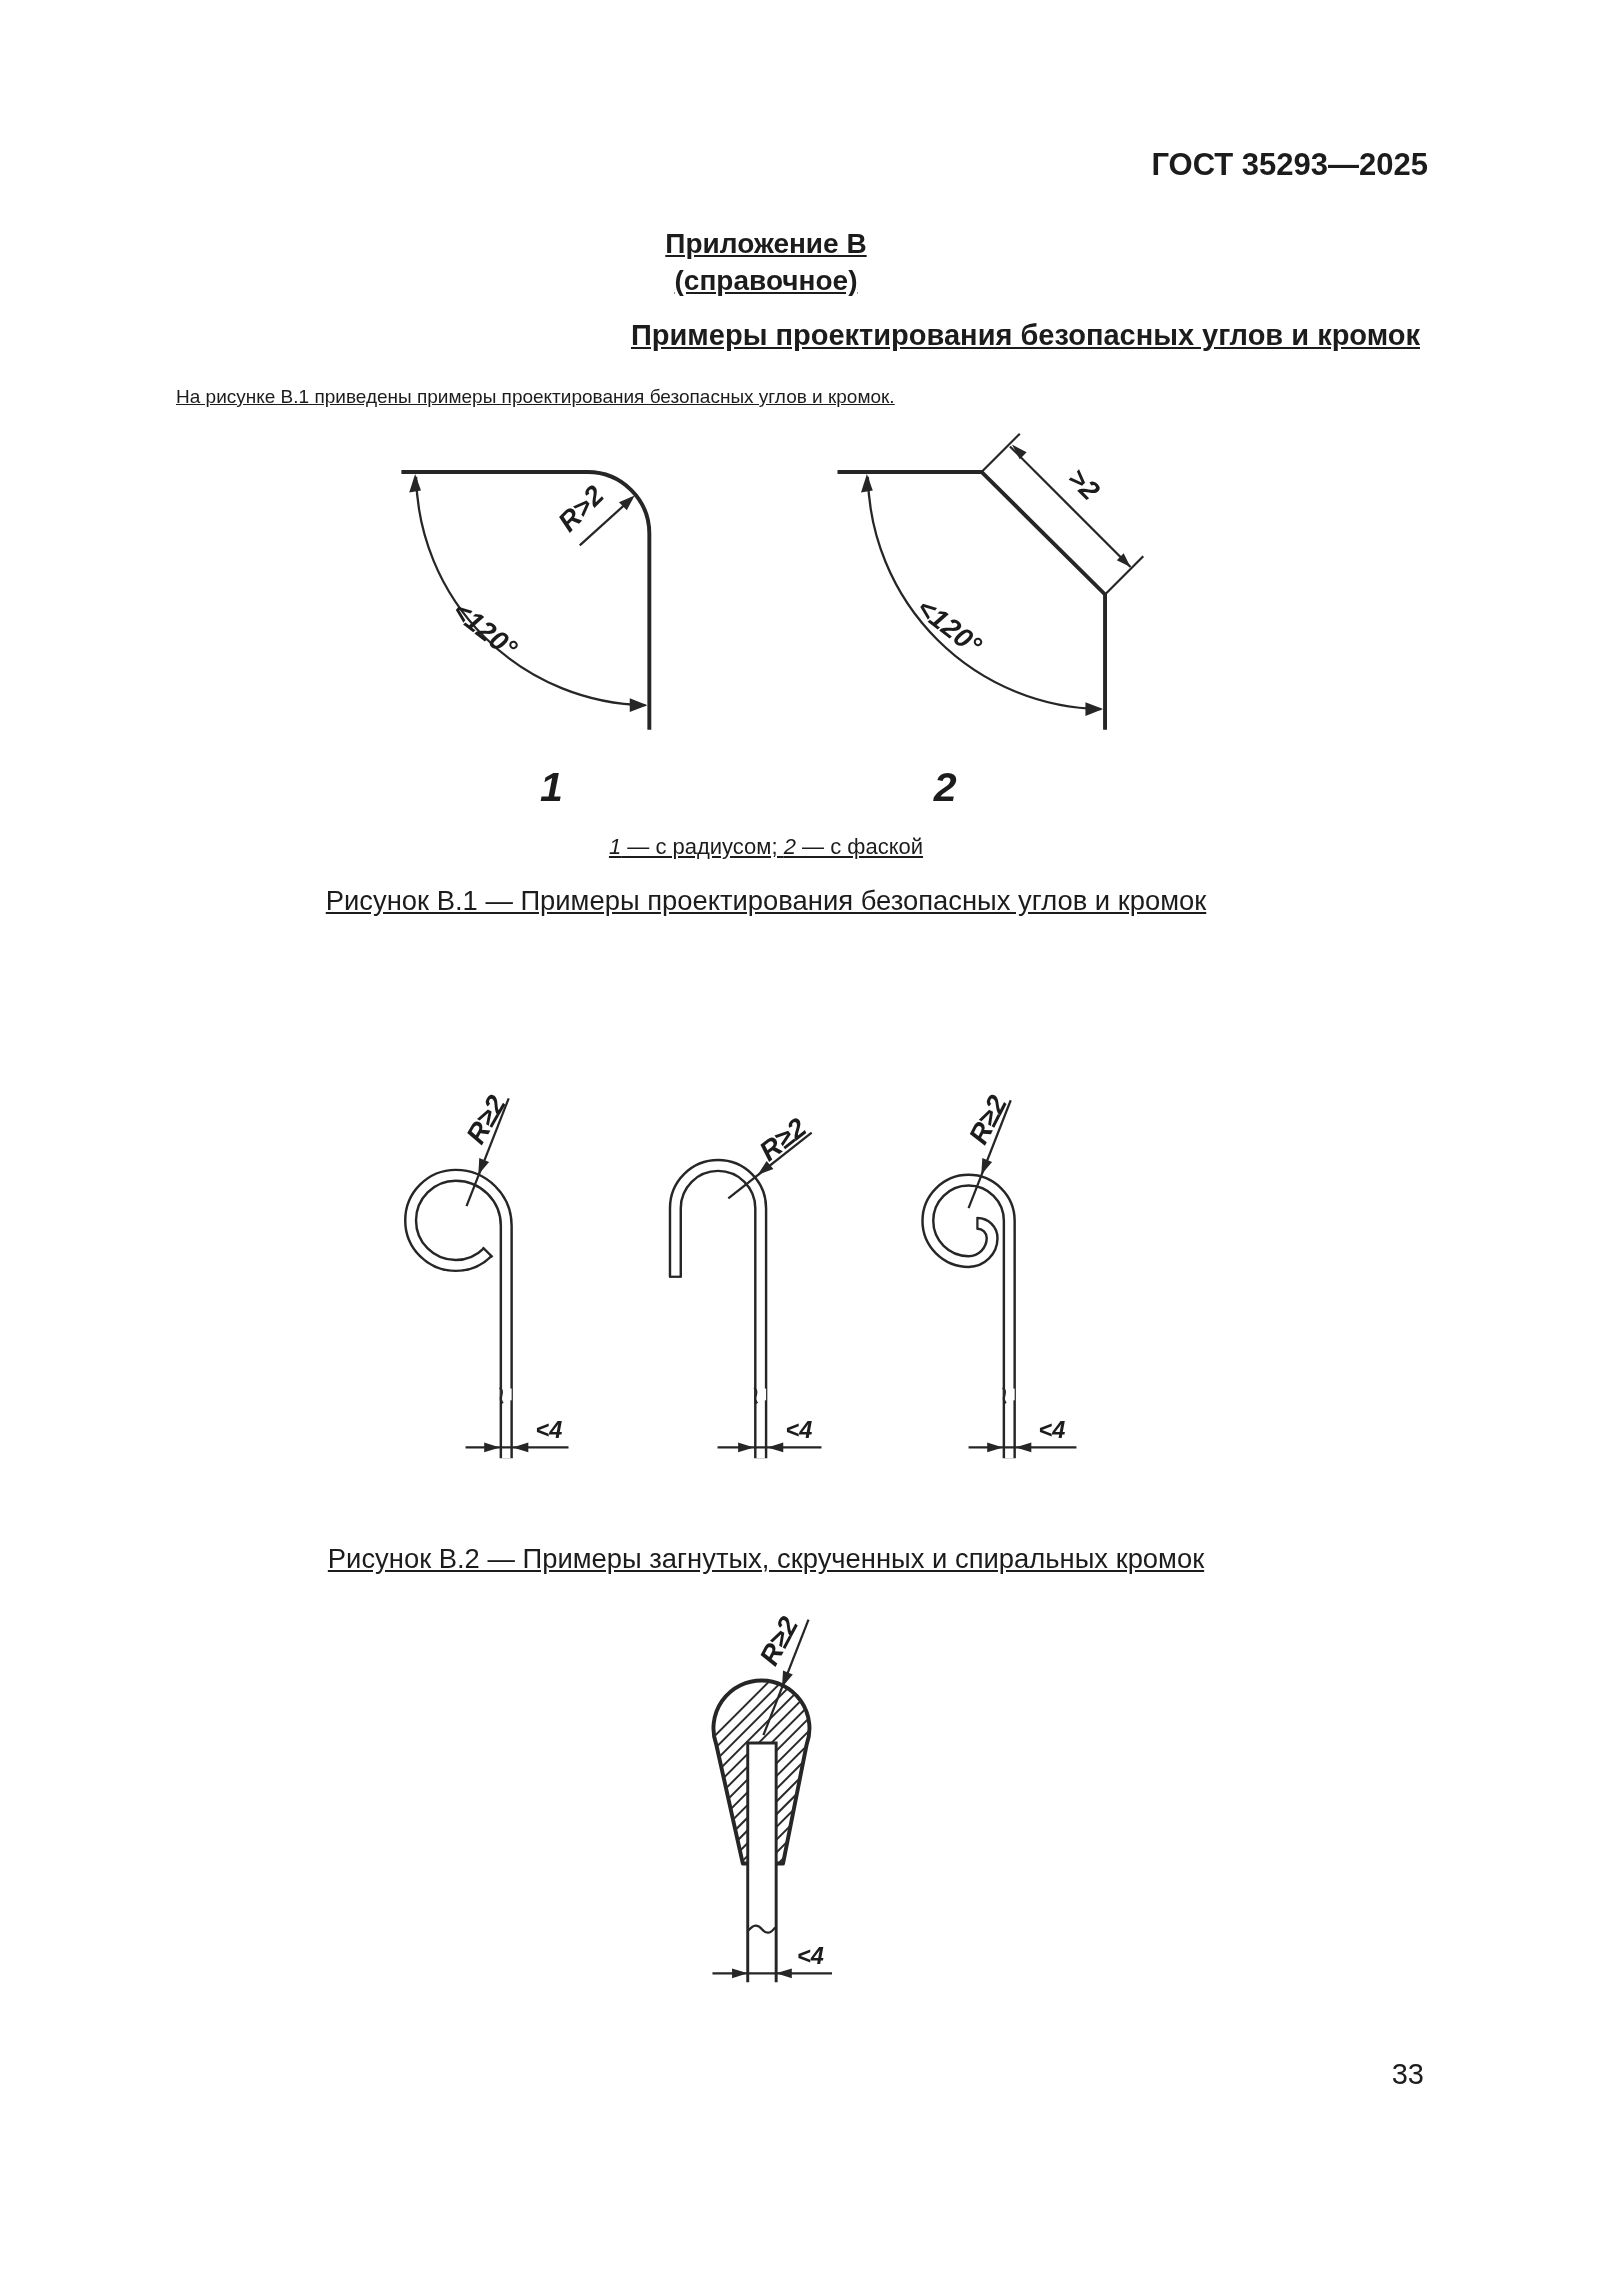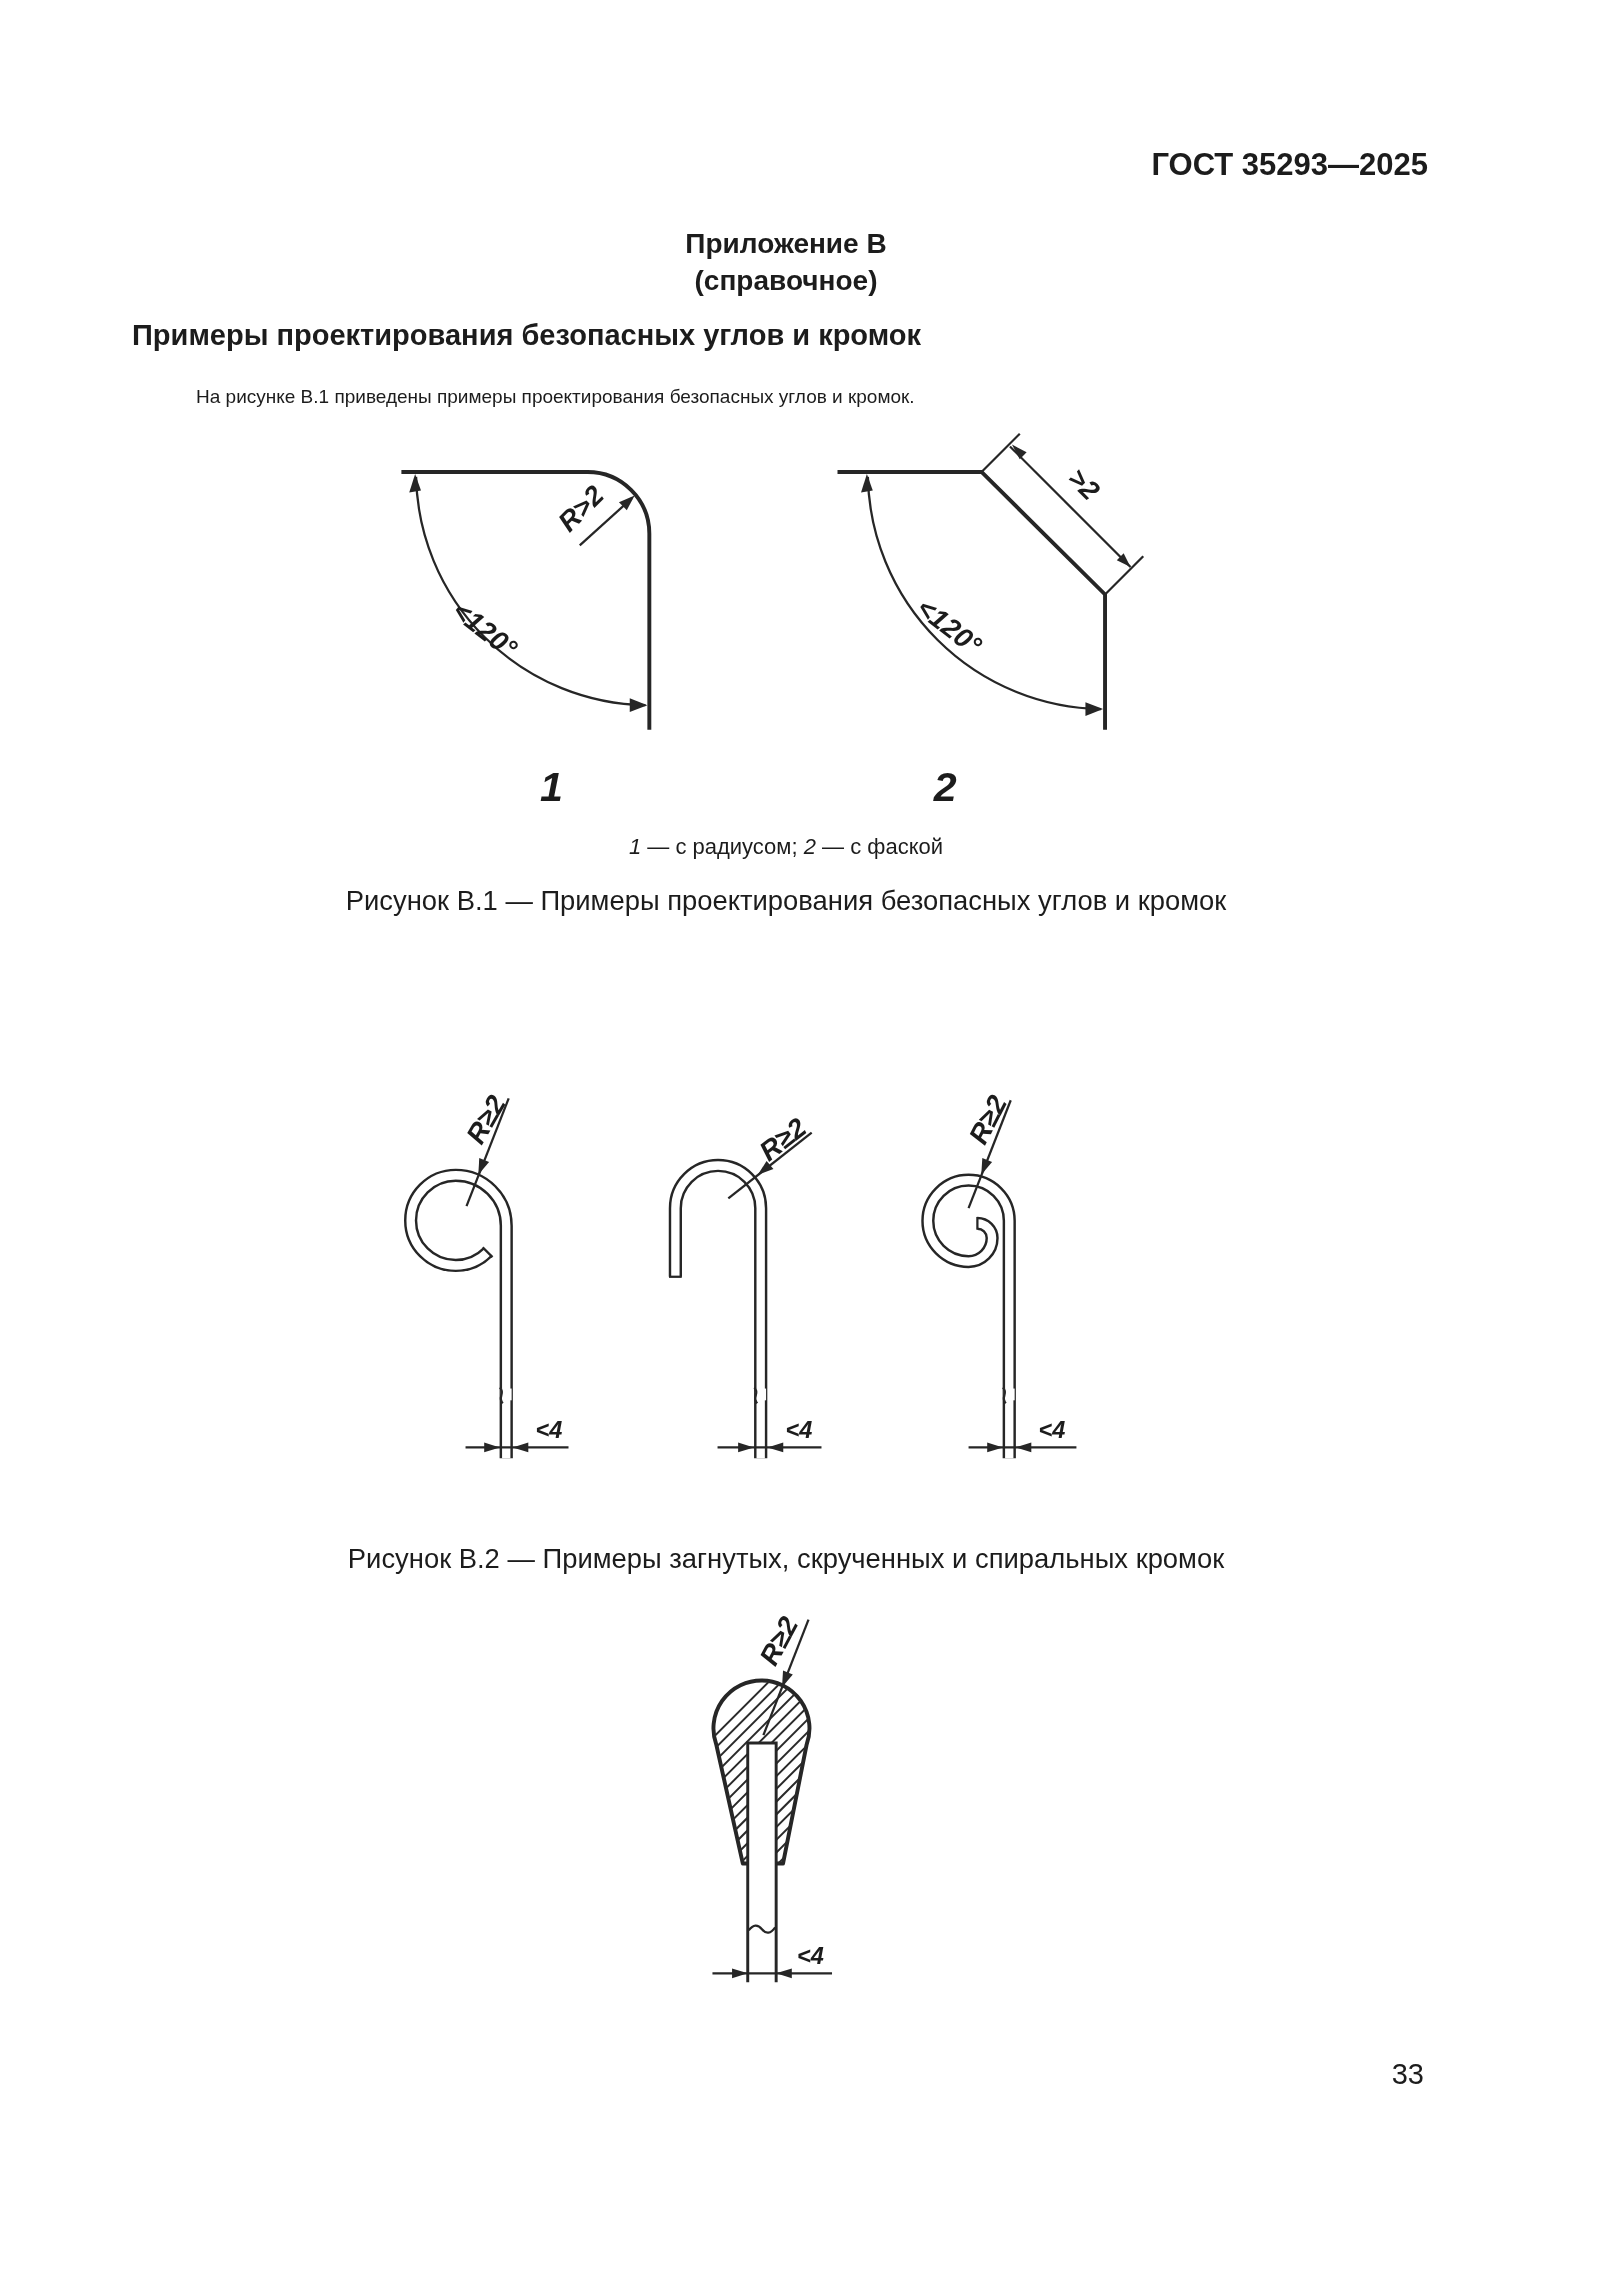--- a/index.html
+++ b/index.html
@@ -2,24 +2,24 @@
 <html><head>
 <meta charset="utf-8">
 <style>
   html,body{margin:0;padding:0;background:#e8e8e8;}
   .page{
     position:relative;width:1621px;height:2293px;background:#ffffff;
     font-family:"Liberation Sans",sans-serif;color:#1c1c1c;overflow:hidden;
     margin:0 auto;
   }
   .abs{position:absolute;}
-  .text-col{left:132px;width:1308px;}
+  .text-col{left:112px;width:1308px;text-decoration:underline;}
   .hdr{top:147px;right:193px;font-size:31px;font-weight:bold;text-align:right;}
   .app-title{top:225px;text-align:center;font-weight:bold;font-size:28px;line-height:37px;}
-  .heading{top:319px;text-align:left;font-weight:bold;font-size:29px;}
+  .heading{top:319px;text-align:right;font-weight:bold;font-size:29px;}
   .para{font-size:19px;line-height:44px;text-align:justify;text-indent:64px;}
   .p1{top:375px;}
   .p2{top:944px;}
   .legend{top:834px;text-align:center;font-size:22px;}
   .caption{text-align:center;font-size:27.4px;}
   .cap1{top:885px;}
   .cap2{top:1543px;}
   .cap3{top:2019px;}
   .pagenum{top:2058px;right:197px;font-size:29px;}
   .it{font-style:italic;}

